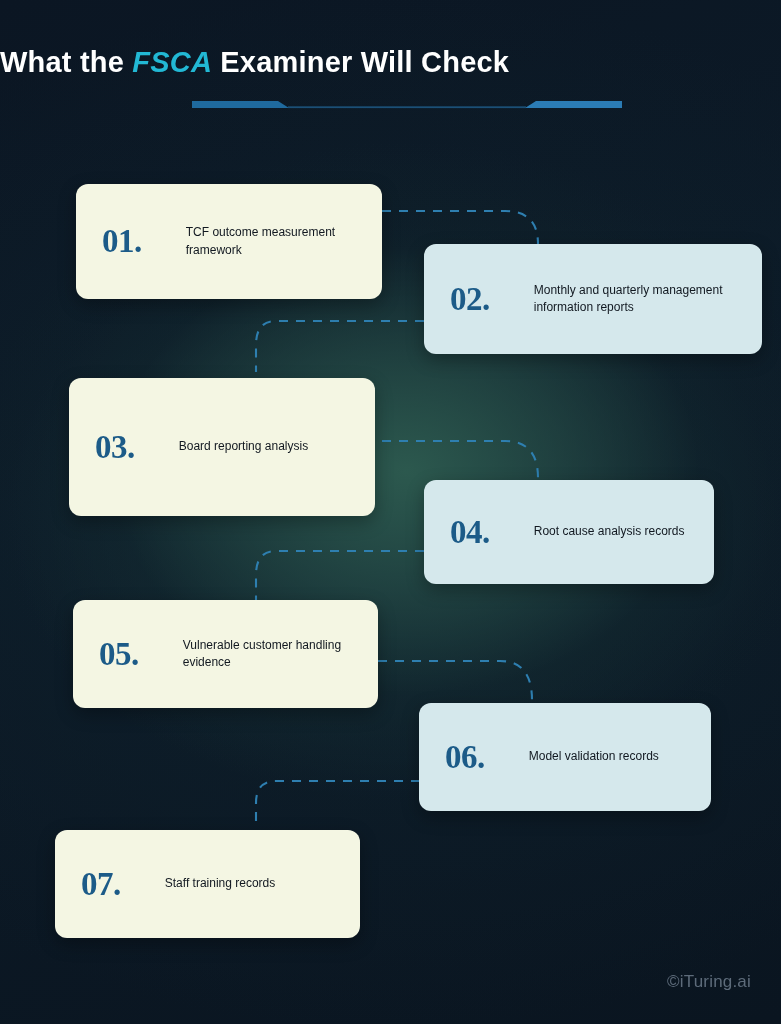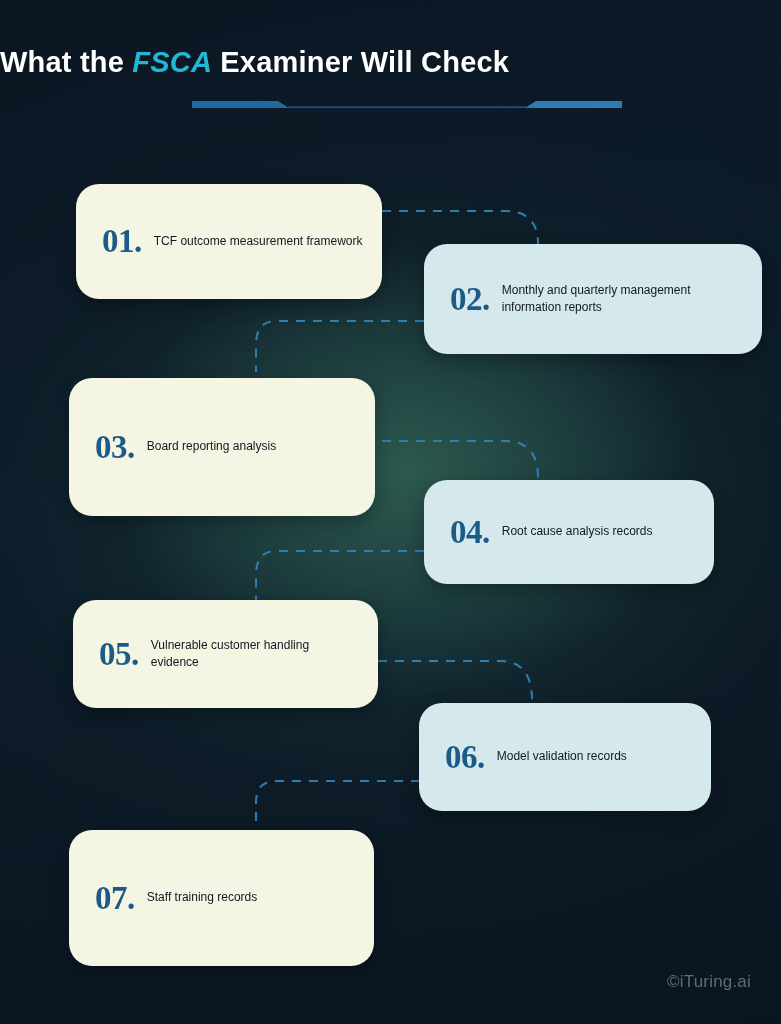--- a/index.html
+++ b/index.html
@@ -30,25 +30,26 @@
   .title .accent { color:#22b8d4; font-style:italic; }
 
   .underline {
     position:absolute; left:192px; top:100px;
     width:430px; height:14px;
   }
 
   
   .card {
     position:absolute;
-    border-radius:23px;
+    border-radius:12px;
     display:flex;
     align-items:center;
     padding:0 18px 0 26px;
     box-shadow:0 6px 18px rgba(0,0,0,0.30);
+    gap:32px;
   }
   .card.cream { background:#f4f6e3; }
   .card.blue  { background:#d5e8ec; }
 
   .num {
     font-family:"Liberation Serif", serif;
     font-weight:bold;
     font-size:33px;
     color:#1c5b88;
     letter-spacing:-0.5px;
@@ -135,20 +136,20 @@
   <div class="card cream" style="left:73px; top:600px; width:305px; height:108px;">
     <span class="num">05.</span>
     <span class="card-text">Vulnerable customer handling evidence</span>
   </div>
 
   <div class="card blue" style="left:419px; top:703px; width:292px; height:108px;">
     <span class="num">06.</span>
     <span class="card-text">Model validation records</span>
   </div>
 
-  <div class="card cream" style="left:69px; top:830px; width:305px; height:136px;">
+  <div class="card cream" style="left:55px; top:830px; width:305px; height:108px;">
     <span class="num">07.</span>
     <span class="card-text">Staff training records</span>
   </div>
 
   <div class="watermark">©iTuring.ai</div>
 
 </div>
 
 </body></html>

